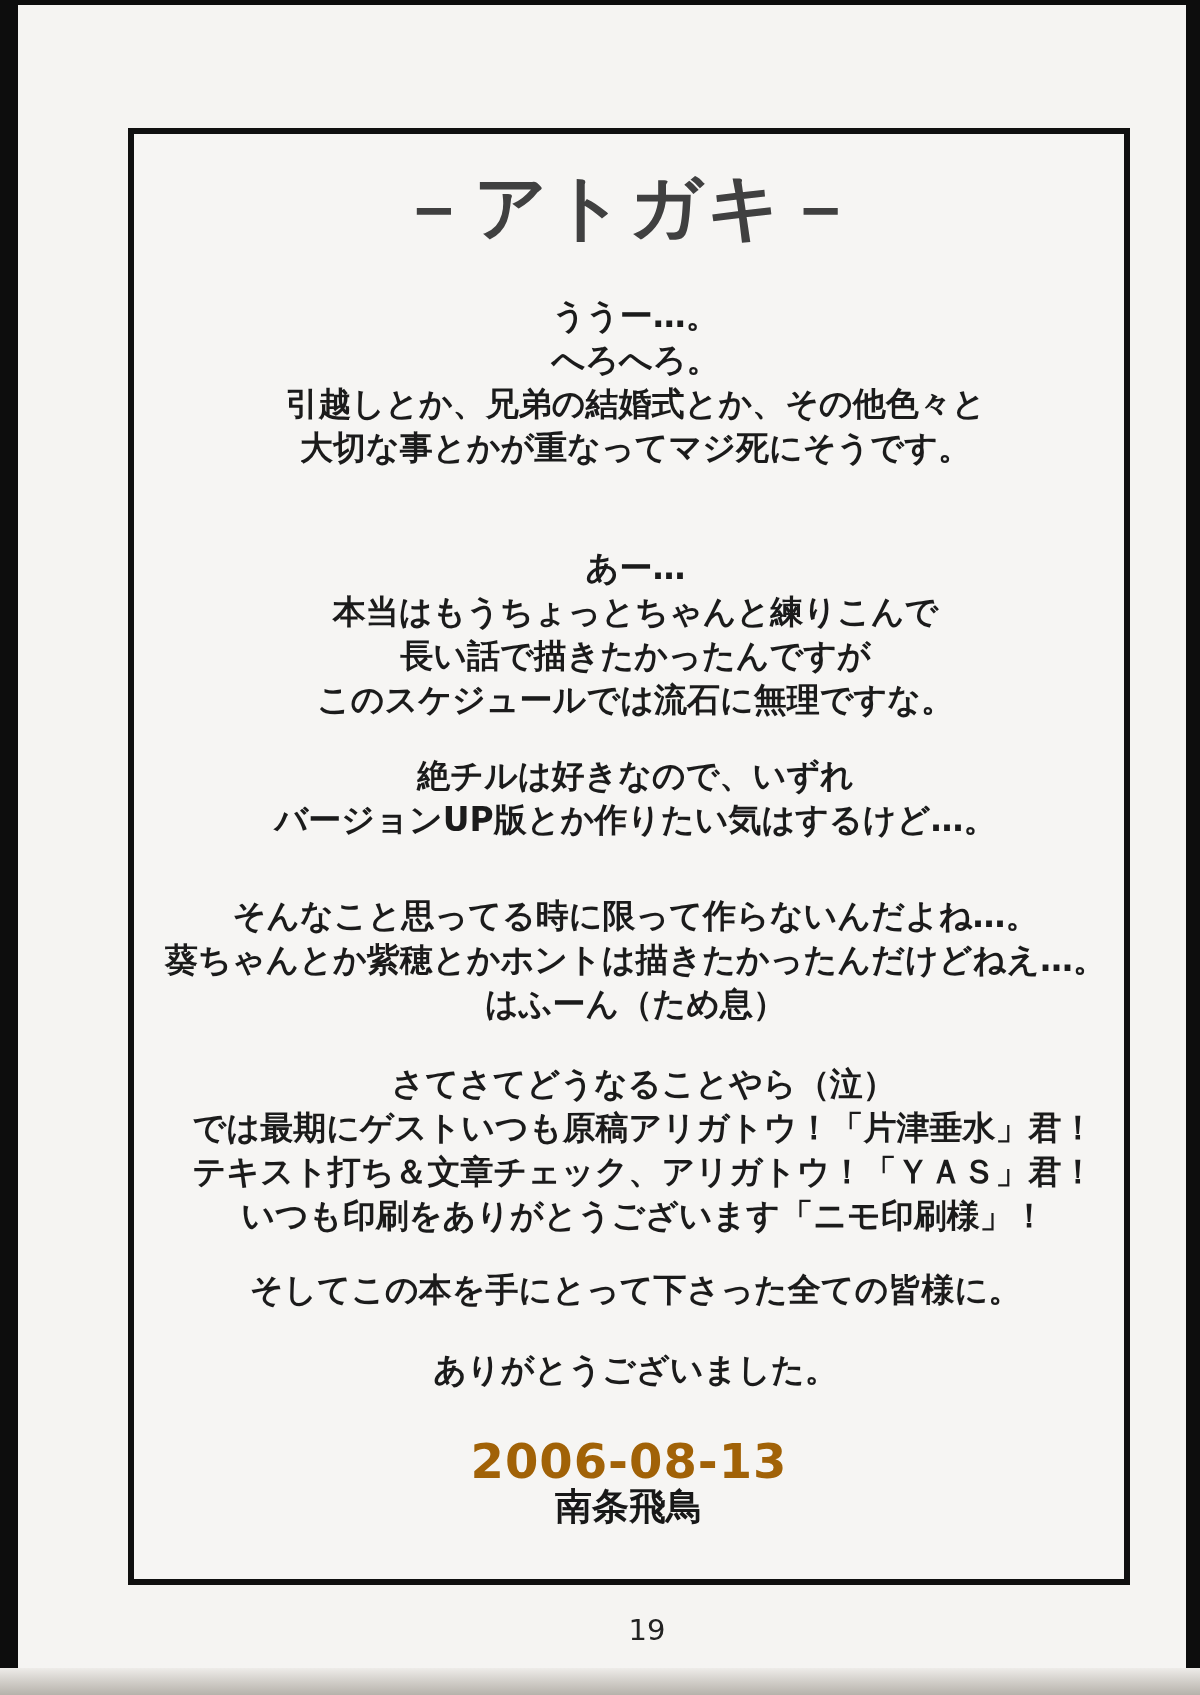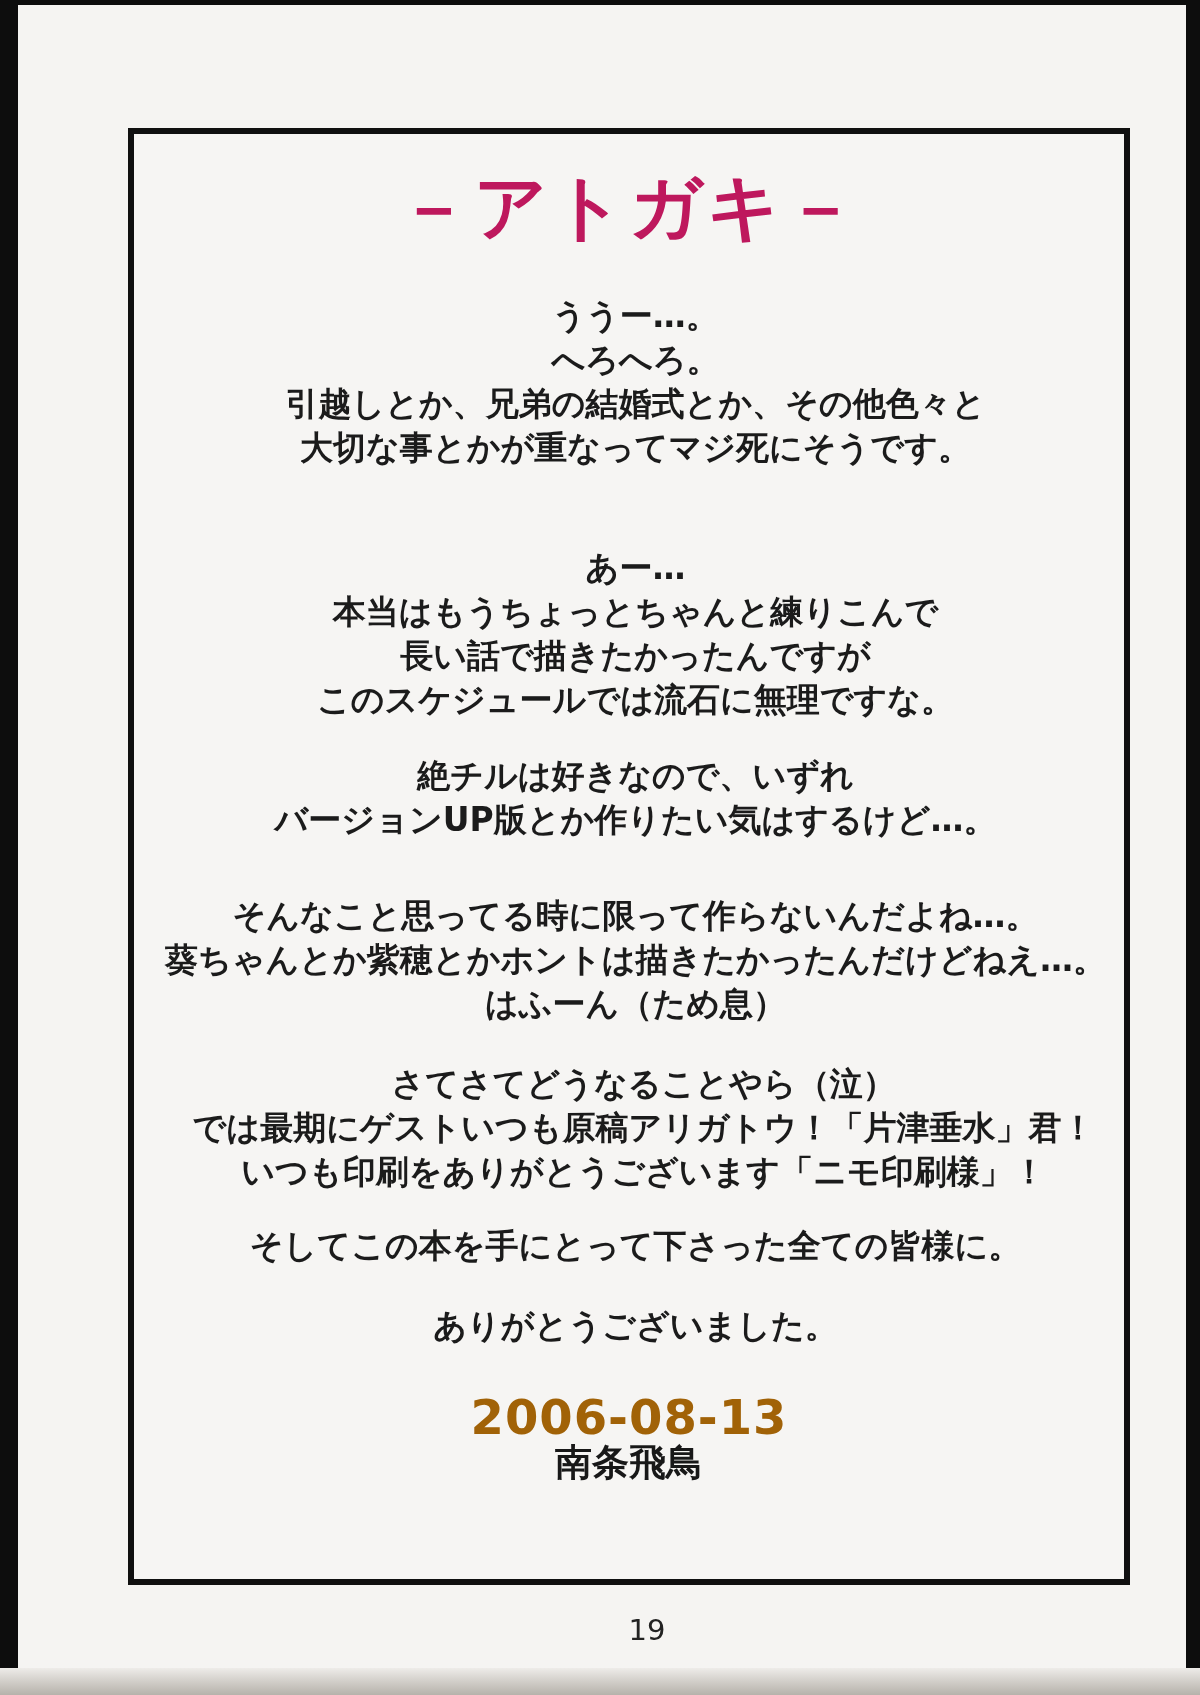--- a/index.html
+++ b/index.html
@@ -49,21 +49,21 @@
     text-align: center;
     color: #1a1a1a;
   }
   .title {
     margin: 30px 0 44px 0;
     font-family: "DejaVu Serif", "Liberation Serif", serif;
     font-size: 72px;
     line-height: 86px;
     font-weight: bold;
     letter-spacing: 4px;
-    color: #be185d;
+    color: #404040;
     white-space: nowrap;
   }
   .para { margin: 0; }
   .line {
     height: 44px;
     line-height: 44px;
     font-size: 33px;
     font-weight: 600;
     letter-spacing: 0px;
     white-space: nowrap;
@@ -134,20 +134,21 @@
           <div class="line">バージョンUP版とか作りたい気はするけど…。</div>
         </div>
         <div class="para para-3">
           <div class="line">そんなこと思ってる時に限って作らないんだよね…。</div>
           <div class="line">葵ちゃんとか紫穂とかホントは描きたかったんだけどねえ…。</div>
           <div class="line">はふーん（ため息）</div>
         </div>
         <div class="para para-4">
           <div class="line">さてさてどうなることやら（泣）</div>
           <div class="line">では最期にゲストいつも原稿アリガトウ！「片津垂水」君！</div>
+          <div class="line">テキスト打ち＆文章チェック、アリガトウ！「ＹＡＳ」君！</div>
           <div class="line">いつも印刷をありがとうございます「ニモ印刷様」！</div>
         </div>
         <div class="para para-5">
           <div class="line">そしてこの本を手にとって下さった全ての皆様に。</div>
         </div>
         <div class="para para-6">
           <div class="line">ありがとうございました。</div>
         </div>
       </div>
 

